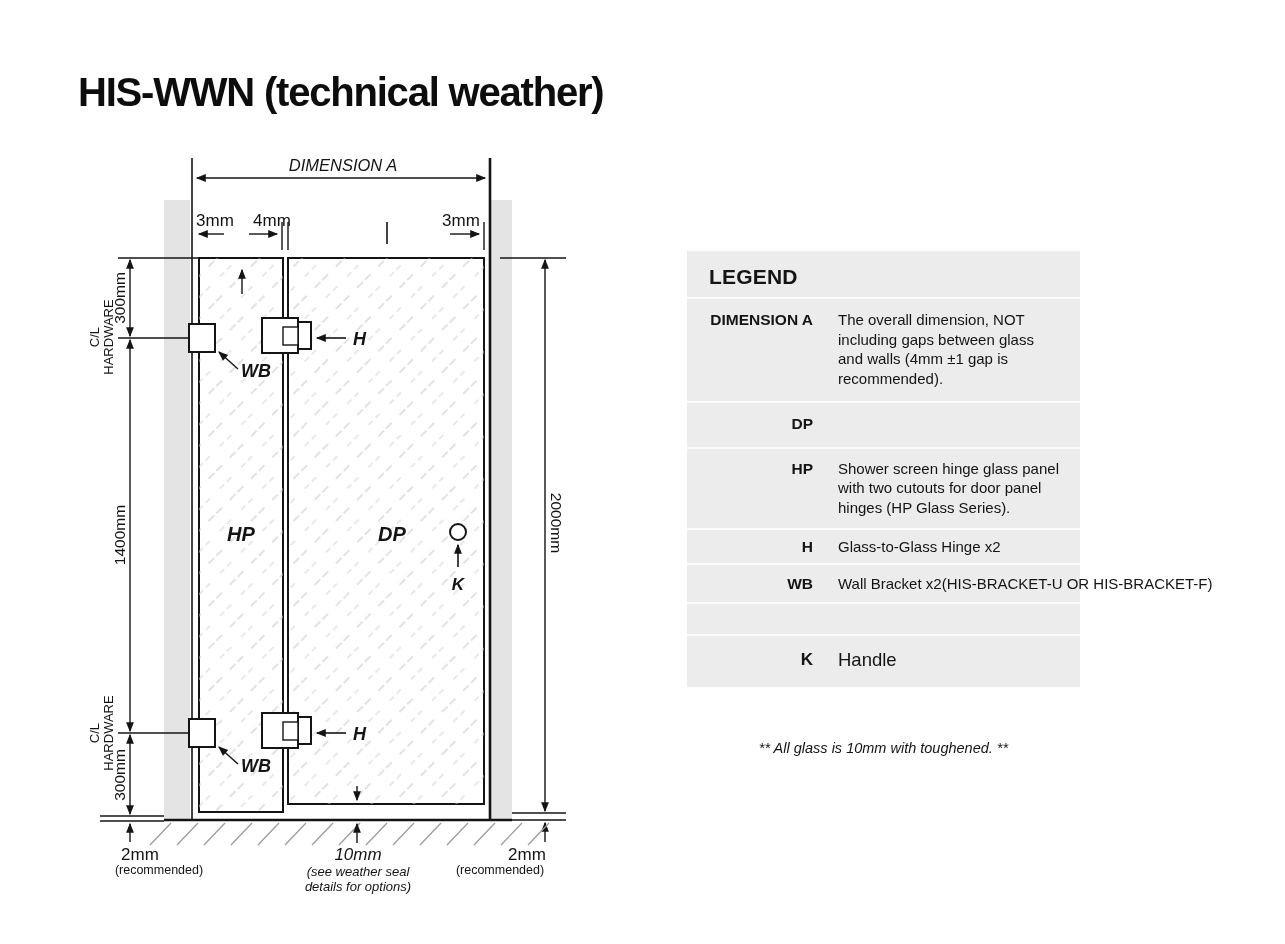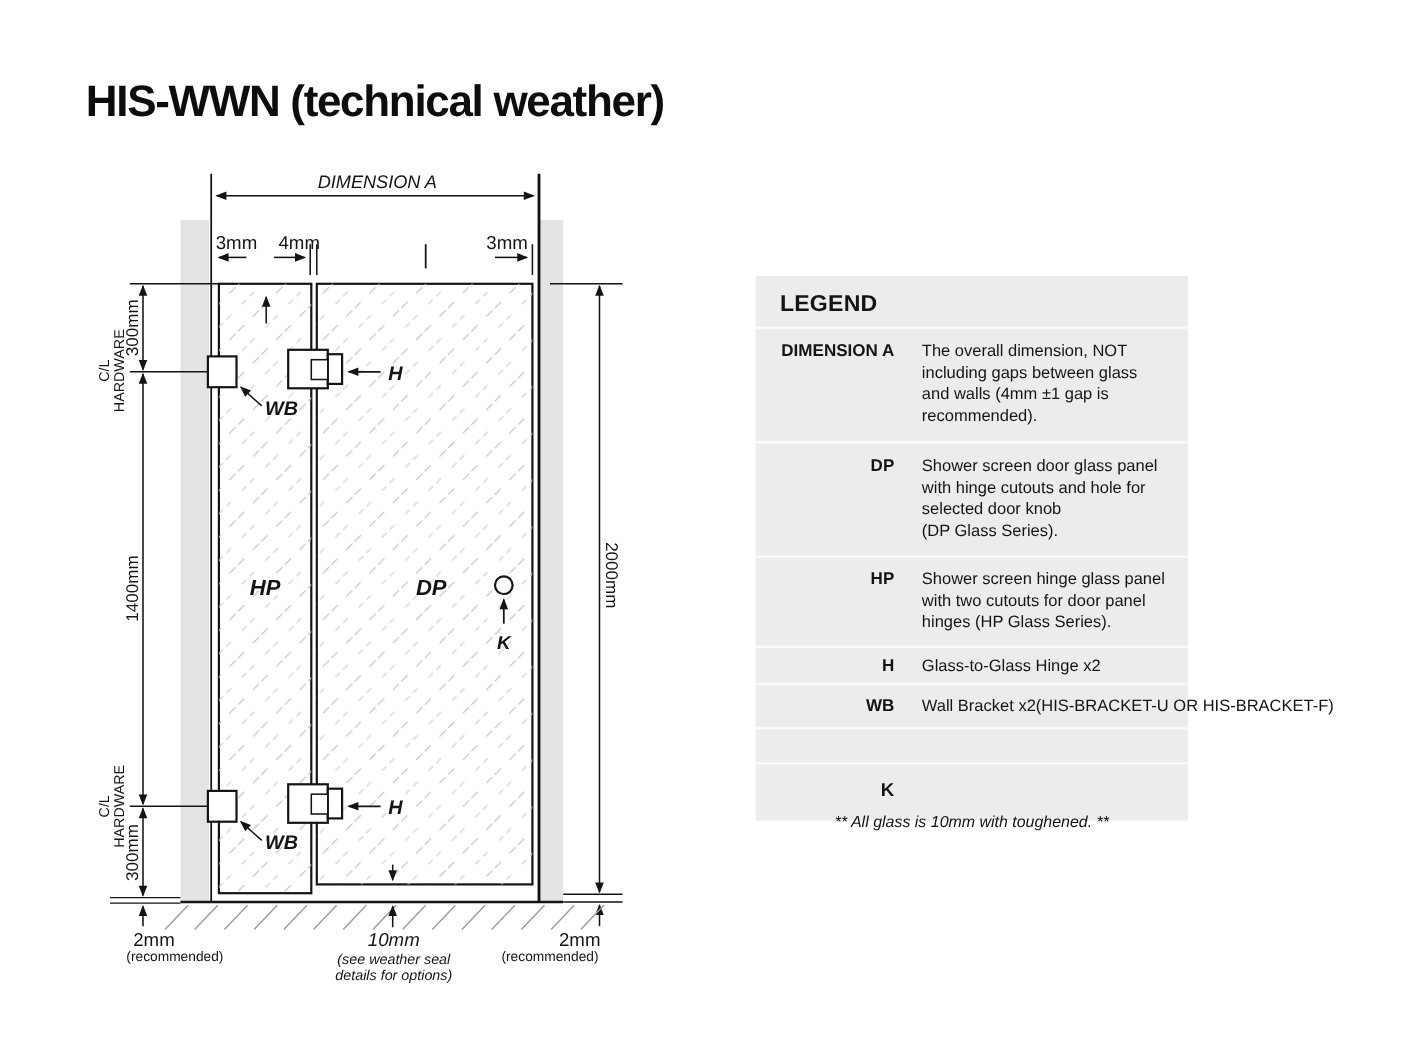--- a/index.html
+++ b/index.html
@@ -205,24 +205,20 @@
 
     <div class="lrow r1">
       <div class="term">DIMENSION A</div>
       <div class="desc">The overall dimension, NOT
 including gaps between glass
 and walls (4mm ±1 gap is
 recommended).</div>
     </div>
     <div class="lrow r2">
       <div class="term">DP</div>
-      <div class="desc">Shower screen door glass panel
-with hinge cutouts and hole for
-selected door knob
-(DP Glass Series).</div>
     </div>
     <div class="lrow r3">
       <div class="term">HP</div>
       <div class="desc">Shower screen hinge glass panel
 with two cutouts for door panel
 hinges (HP Glass Series).</div>
     </div>
     <div class="lrow r4">
       <div class="term">H</div>
       <div class="desc">Glass-to-Glass Hinge x2</div>
@@ -230,18 +226,19 @@
     <div class="lrow r5">
       <div class="term">WB</div>
       <div class="desc">Wall Bracket x2(HIS-BRACKET-U OR HIS-BRACKET-F)</div>
     </div>
     <div class="lrow r6">
       <div class="term"></div>
       <div class="desc"></div>
     </div>
     <div class="lrow r7">
       <div class="term">K</div>
+      <div class="desc">Handle</div>
     </div>
   </section>
 
   <p class="footnote">** All glass is 10mm with toughened. **</p>
 
 </div>
 
 </body></html>

